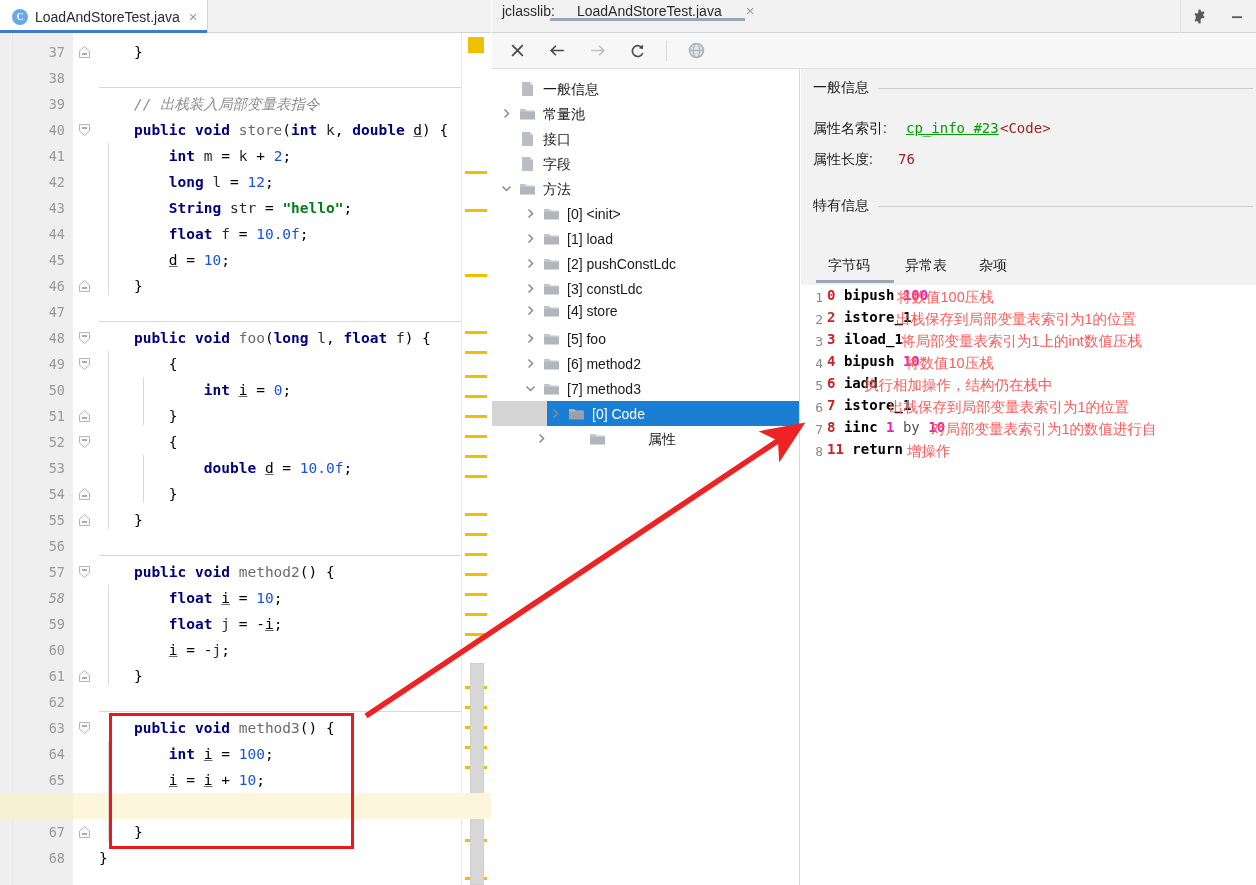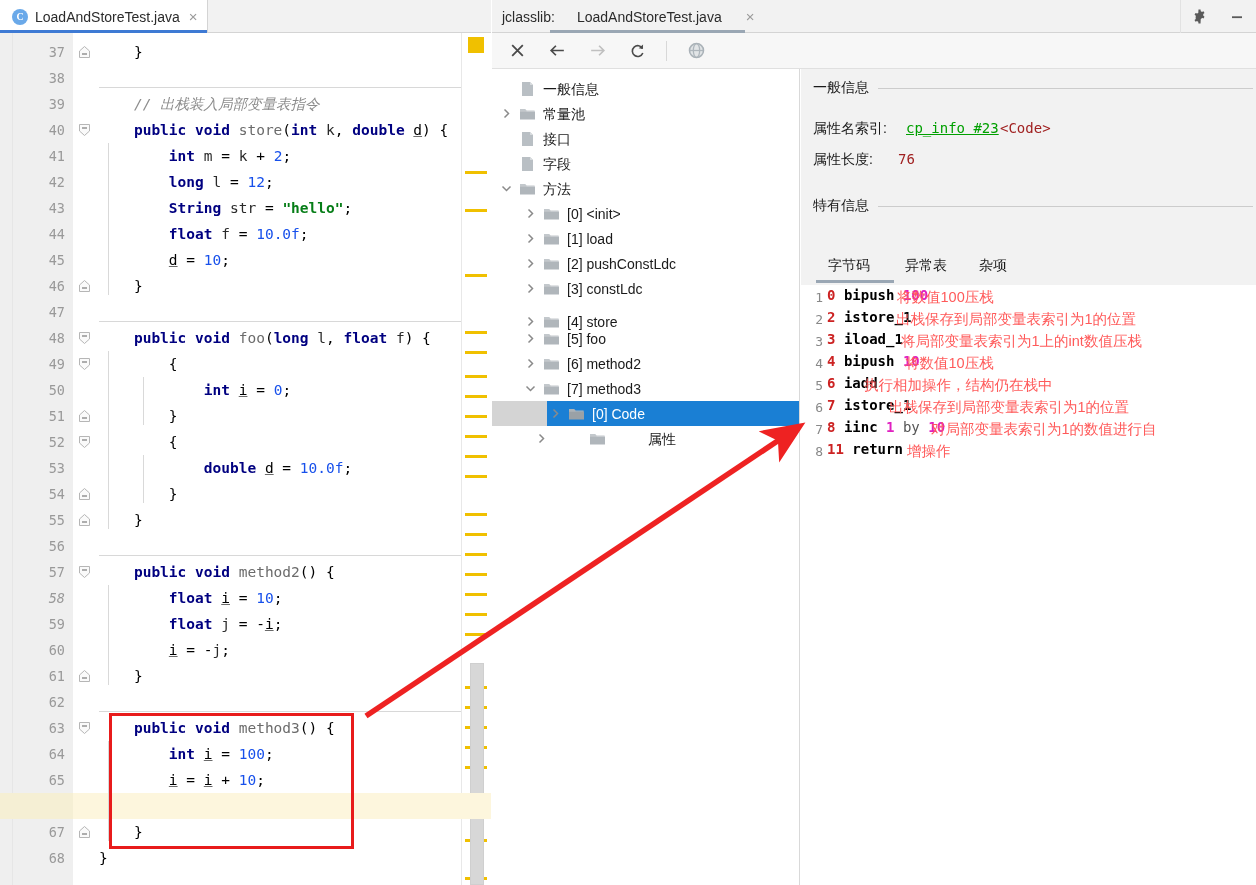--- a/index.html
+++ b/index.html
@@ -114,21 +114,21 @@
   
   #jc-pane {
     position: absolute; left: 492px; top: 0; width: 764px; height: 885px;
     background: #ffffff;
   }
   #jc-tabbar {
     position: absolute; left: 0; top: 0; width: 764px; height: 33px;
     background: #f2f2f2; border-bottom: 1px solid #d4d4d4;
   }
   #jc-tab {
-    position: absolute; left: 0; top: 0; height: 33px;
+    position: absolute; left: 0; top: 0; height: 21px;
     display: flex; align-items: center; gap: 22px;
     padding: 0 10px 0 10px;
     font-size: 14px; color: #2b2b2b; white-space: nowrap;
   }
   #jc-tab .underline {
     position: absolute; left: 58px; bottom: 0; height: 3px; width: 195px;
     background: #9aa7b4;
   }
   #win-ctl {
     position: absolute; right: 0; top: 0; height: 33px; width: 76px;
@@ -575,21 +575,21 @@
             <svg width="11" height="11" viewBox="0 0 11 11">
               <path d="M3.5 1.5 L7.5 5.5 L3.5 9.5" stroke="#8a8a8a" stroke-width="1.5" fill="none"></path>
             </svg>
           </span>
           <span class="ticon" style="margin-left: 5px;"><svg width="17" height="16" viewBox="0 0 17 16">
               <path d="M1 4 H6.4 L7.8 5.6 H16 V13.5 H1 Z" fill="#b0b6bb"></path>
               <path d="M1 3 H6.2 L7.6 4.6 H15.6 V5.8 H1 Z" fill="#c3c8cc"></path>
             </svg></span>
           <span class="tlabel">[3] constLdc</span>
         </div>
-        <div class="tnode" style="top: 240px; text-align: right;">
+        <div class="tnode" style="top: 229px; text-align: right;">
           <span style="display: inline-block; flex: 0 0 auto; width: 30px;"></span>
           <span class="tw">
             <svg width="11" height="11" viewBox="0 0 11 11">
               <path d="M3.5 1.5 L7.5 5.5 L3.5 9.5" stroke="#8a8a8a" stroke-width="1.5" fill="none"></path>
             </svg>
           </span>
           <span class="ticon" style="margin-left: 5px;"><svg width="17" height="16" viewBox="0 0 17 16">
               <path d="M1 4 H6.4 L7.8 5.6 H16 V13.5 H1 Z" fill="#b0b6bb"></path>
               <path d="M1 3 H6.2 L7.6 4.6 H15.6 V5.8 H1 Z" fill="#c3c8cc"></path>
             </svg></span>

